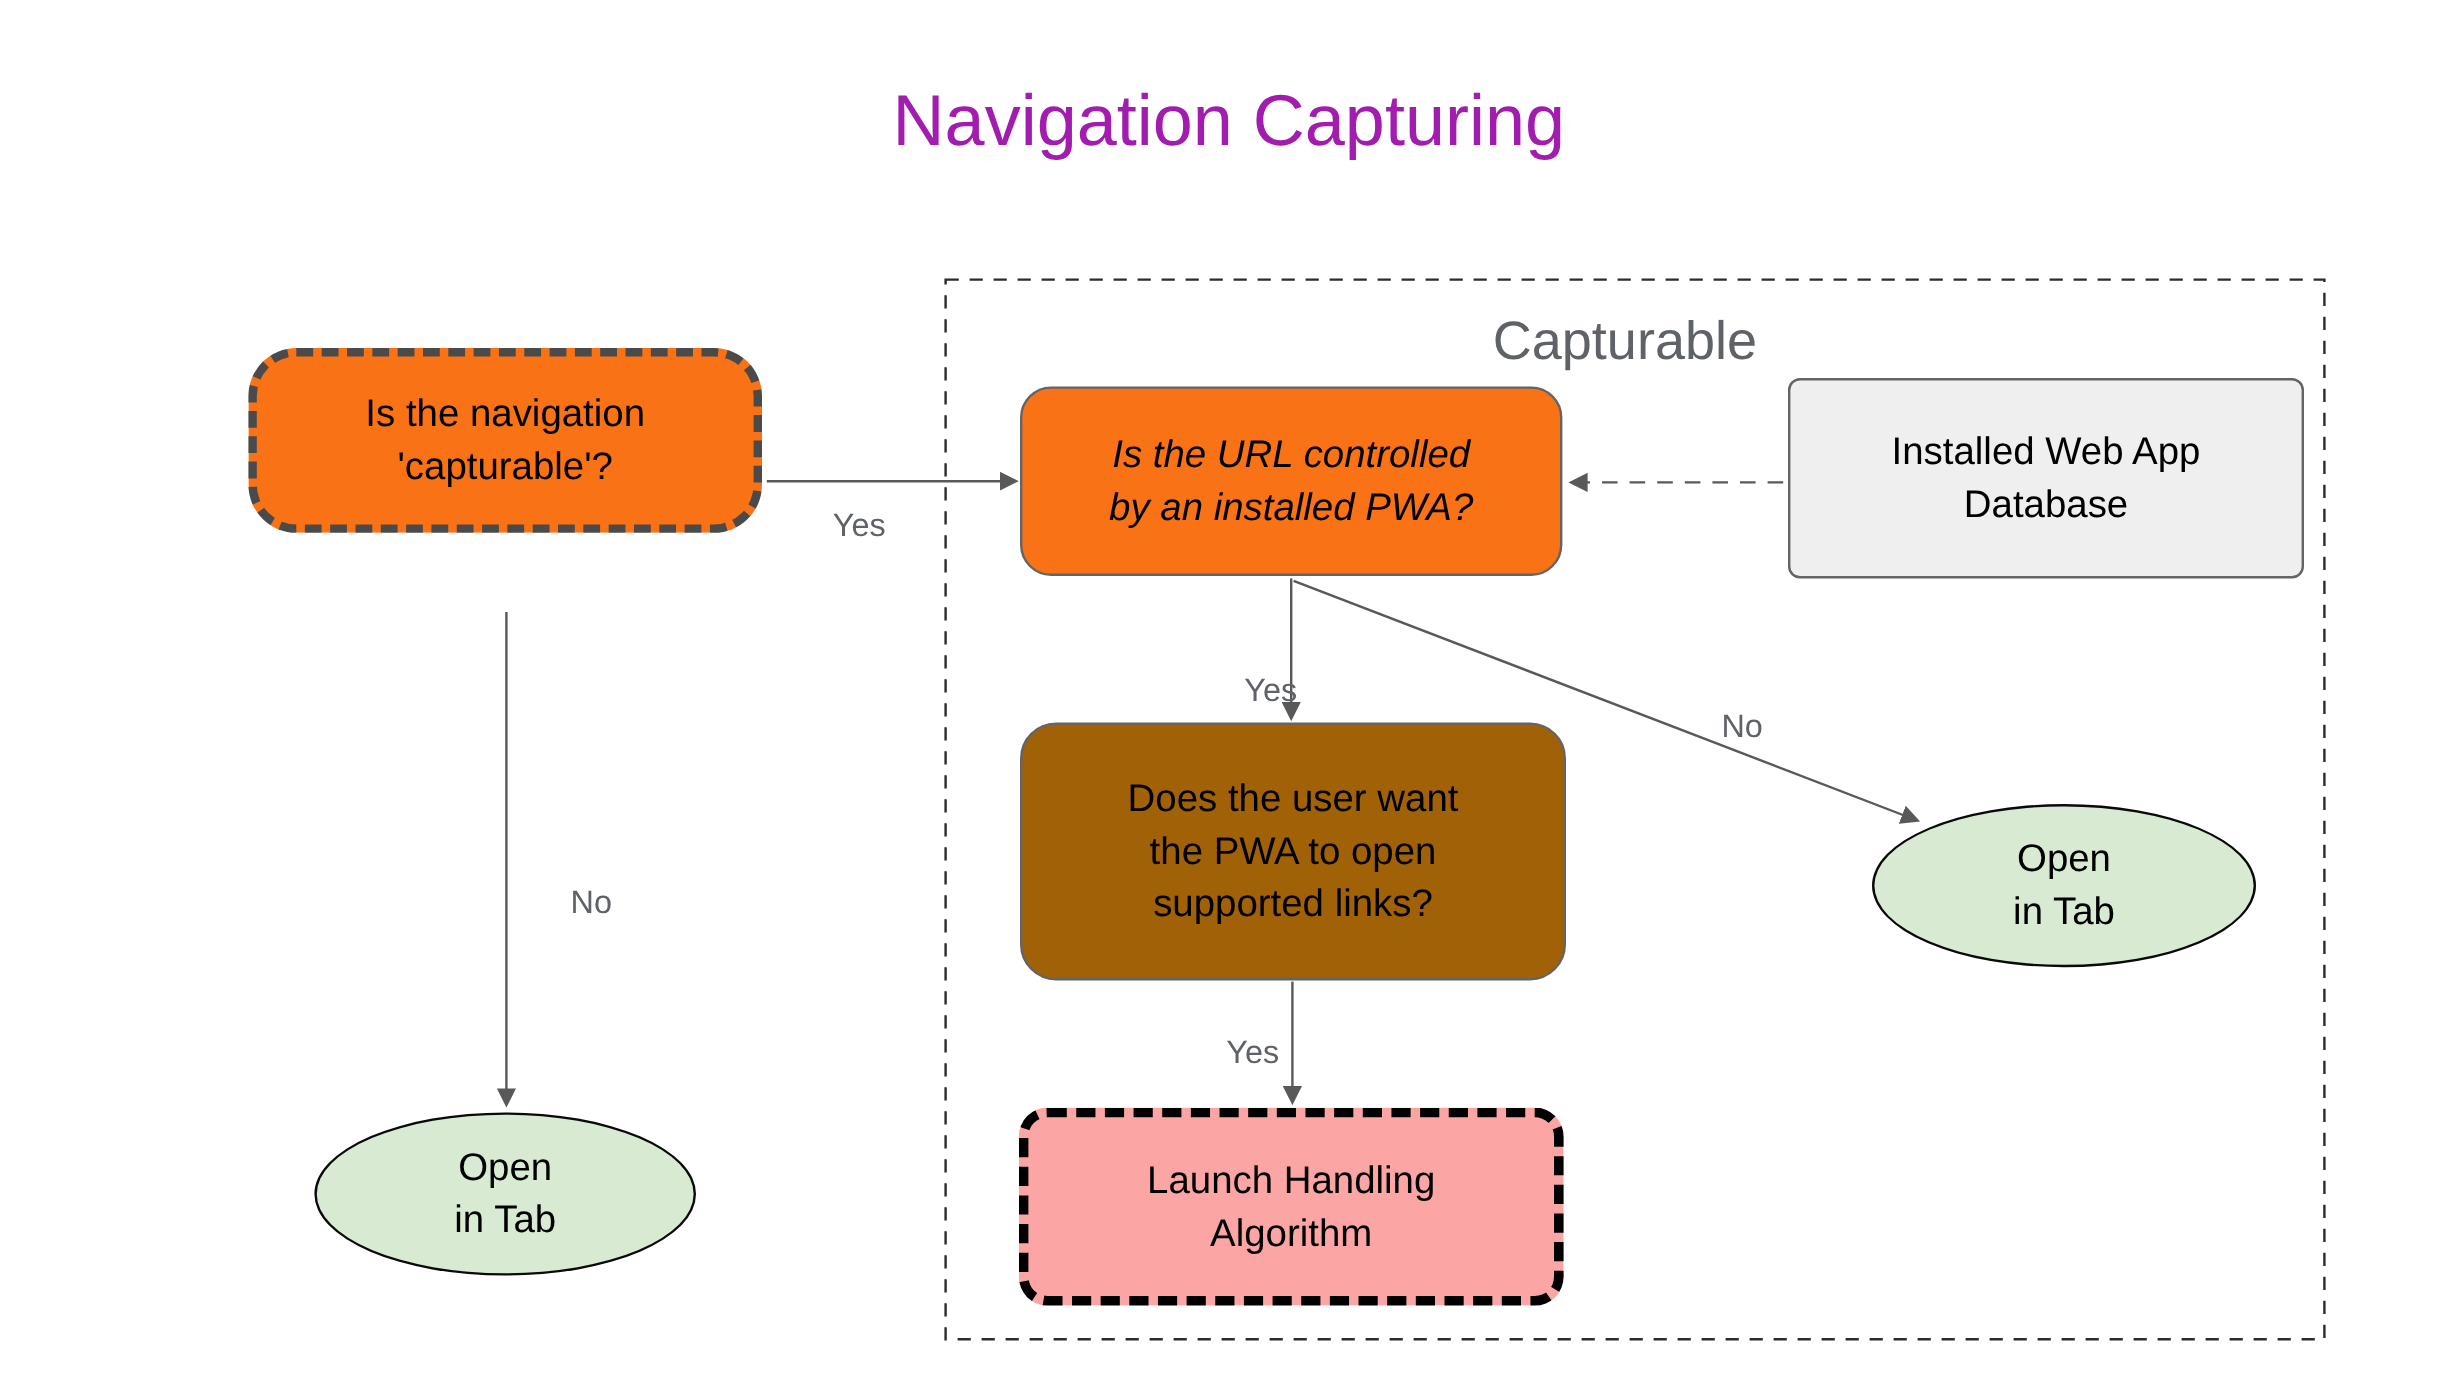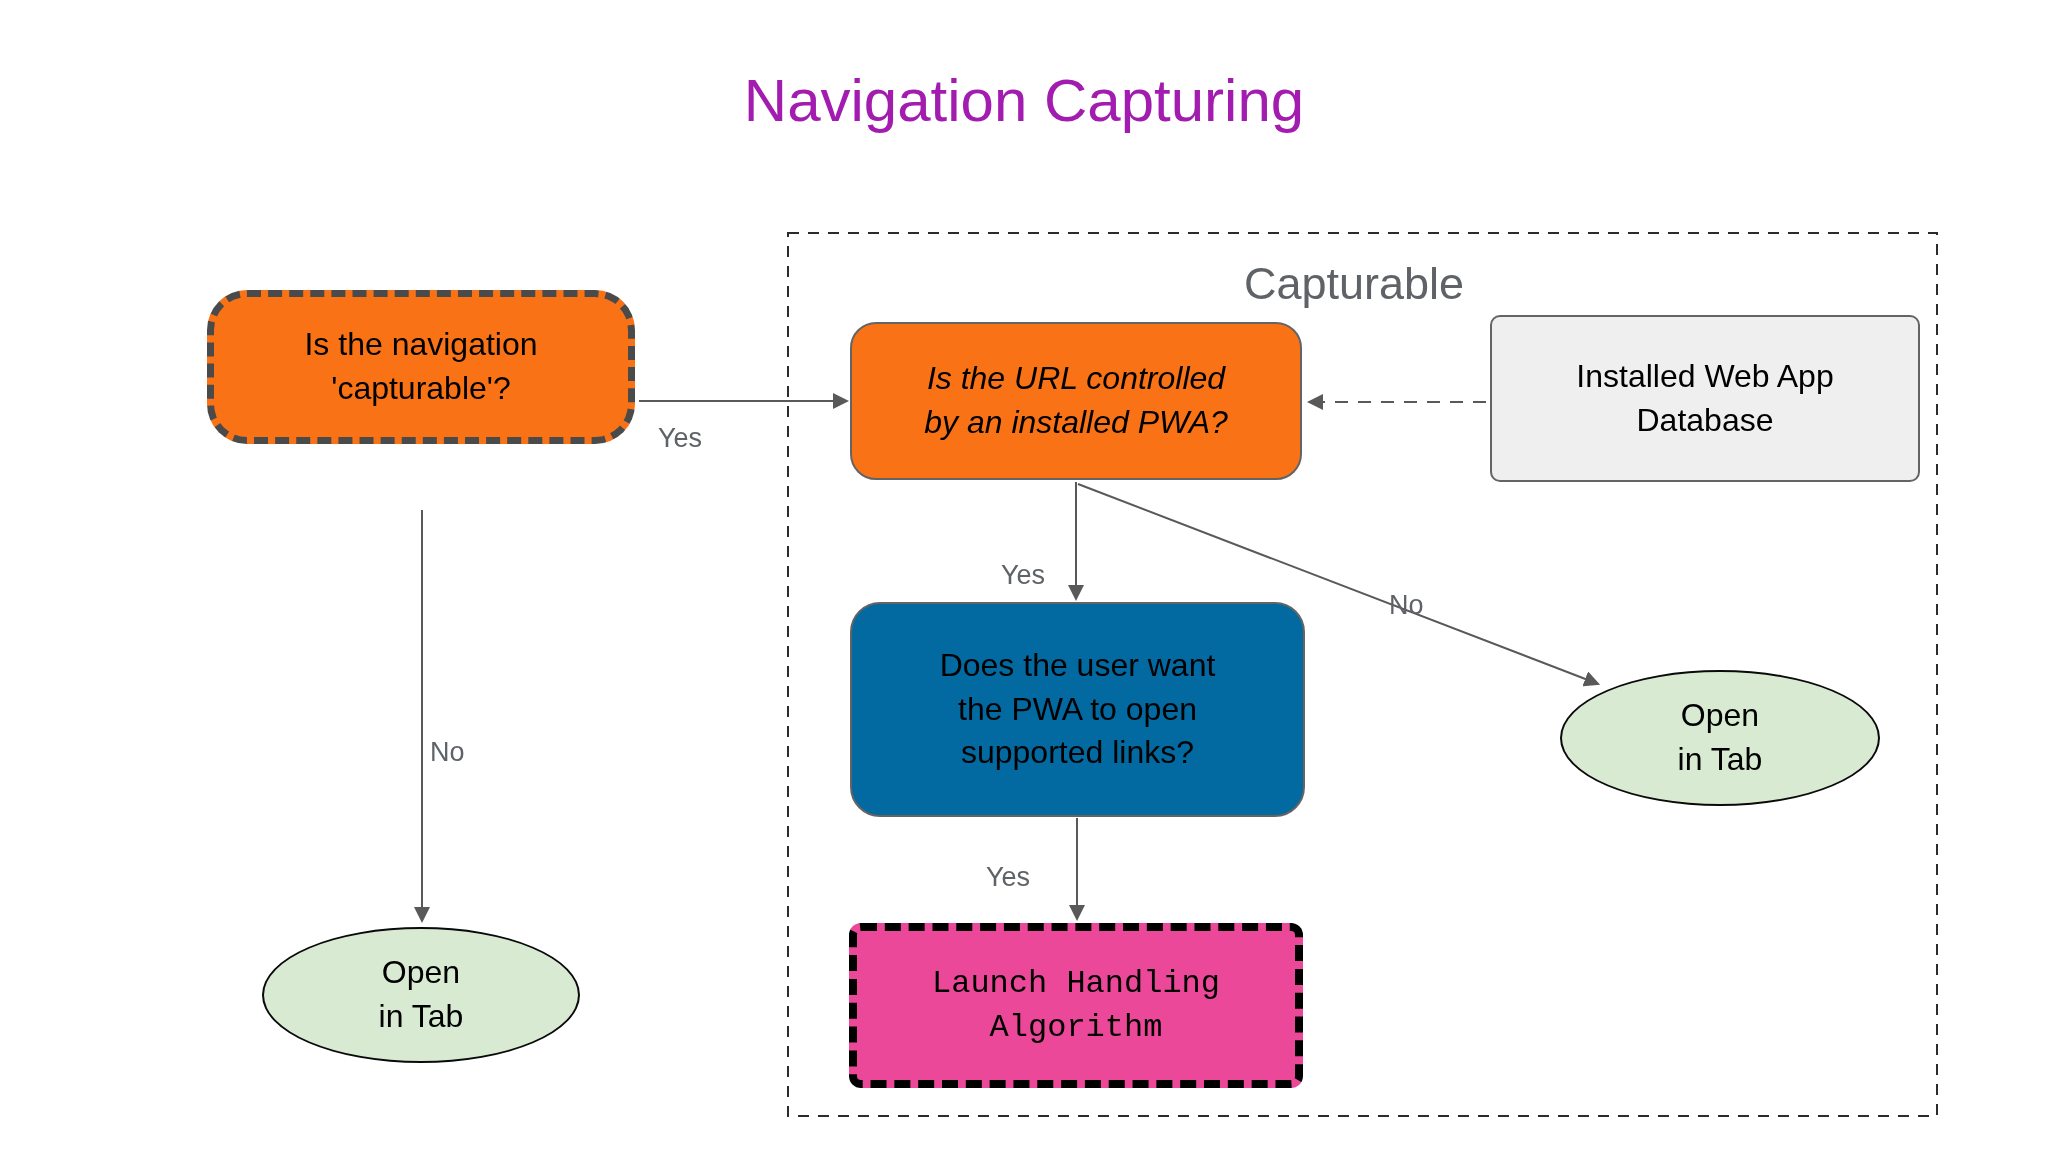--- a/index.html
+++ b/index.html
@@ -32,38 +32,38 @@
   .node-url-question{
     left:850px;top:322px;width:452px;height:158px;
     background:#f97316;border:2px solid #646464;border-radius:26px;font-style:italic;
   }
   .node-installed-db{
     left:1490px;top:315px;width:430px;height:167px;
     background:#efefef;border:2px solid #646464;border-radius:10px;
   }
   .node-user-wants{
     left:850px;top:602px;width:455px;height:215px;
-    background:#0369a1;border:2px solid #646464;border-radius:30px;
+    background:#a16207;border:2px solid #646464;border-radius:30px;
   }
   .node-launch{
     left:849px;top:923px;width:454px;height:165px;
-    background:#ec4899;border:8px dashed #000000;border-radius:12px;font-family:Liberation Mono, monospace;
+    background:#fca5a5;border:8px dashed #000000;border-radius:24px;
   }
   .node-ellipse-left{
     left:262px;top:927px;width:318px;height:136px;
     background:#d9ead3;border:2.5px solid #0a0a0a;border-radius:50%;
   }
   .node-ellipse-right{
     left:1560px;top:670px;width:320px;height:136px;
     background:#d9ead3;border:2.5px solid #0a0a0a;border-radius:50%;
   }
   .edge-label{
     position:absolute;z-index:1;
     font-size:27px;color:#5f6368;
-    width:80px;text-align:left;
+    width:80px;text-align:right;
     line-height:1.1;
   }
   .lbl-yes-capturable{left:658px;top:424px;}
   .lbl-yes-pwa{left:1001px;top:561px;}
   .lbl-no-pwa{left:1389px;top:591px;}
   .lbl-yes-supported{left:986px;top:863px;}
   .lbl-no-capturable{left:430px;top:738px;}
   .group-label{
     position:absolute;z-index:1;
     left:1244px;top:258px;width:200px;

